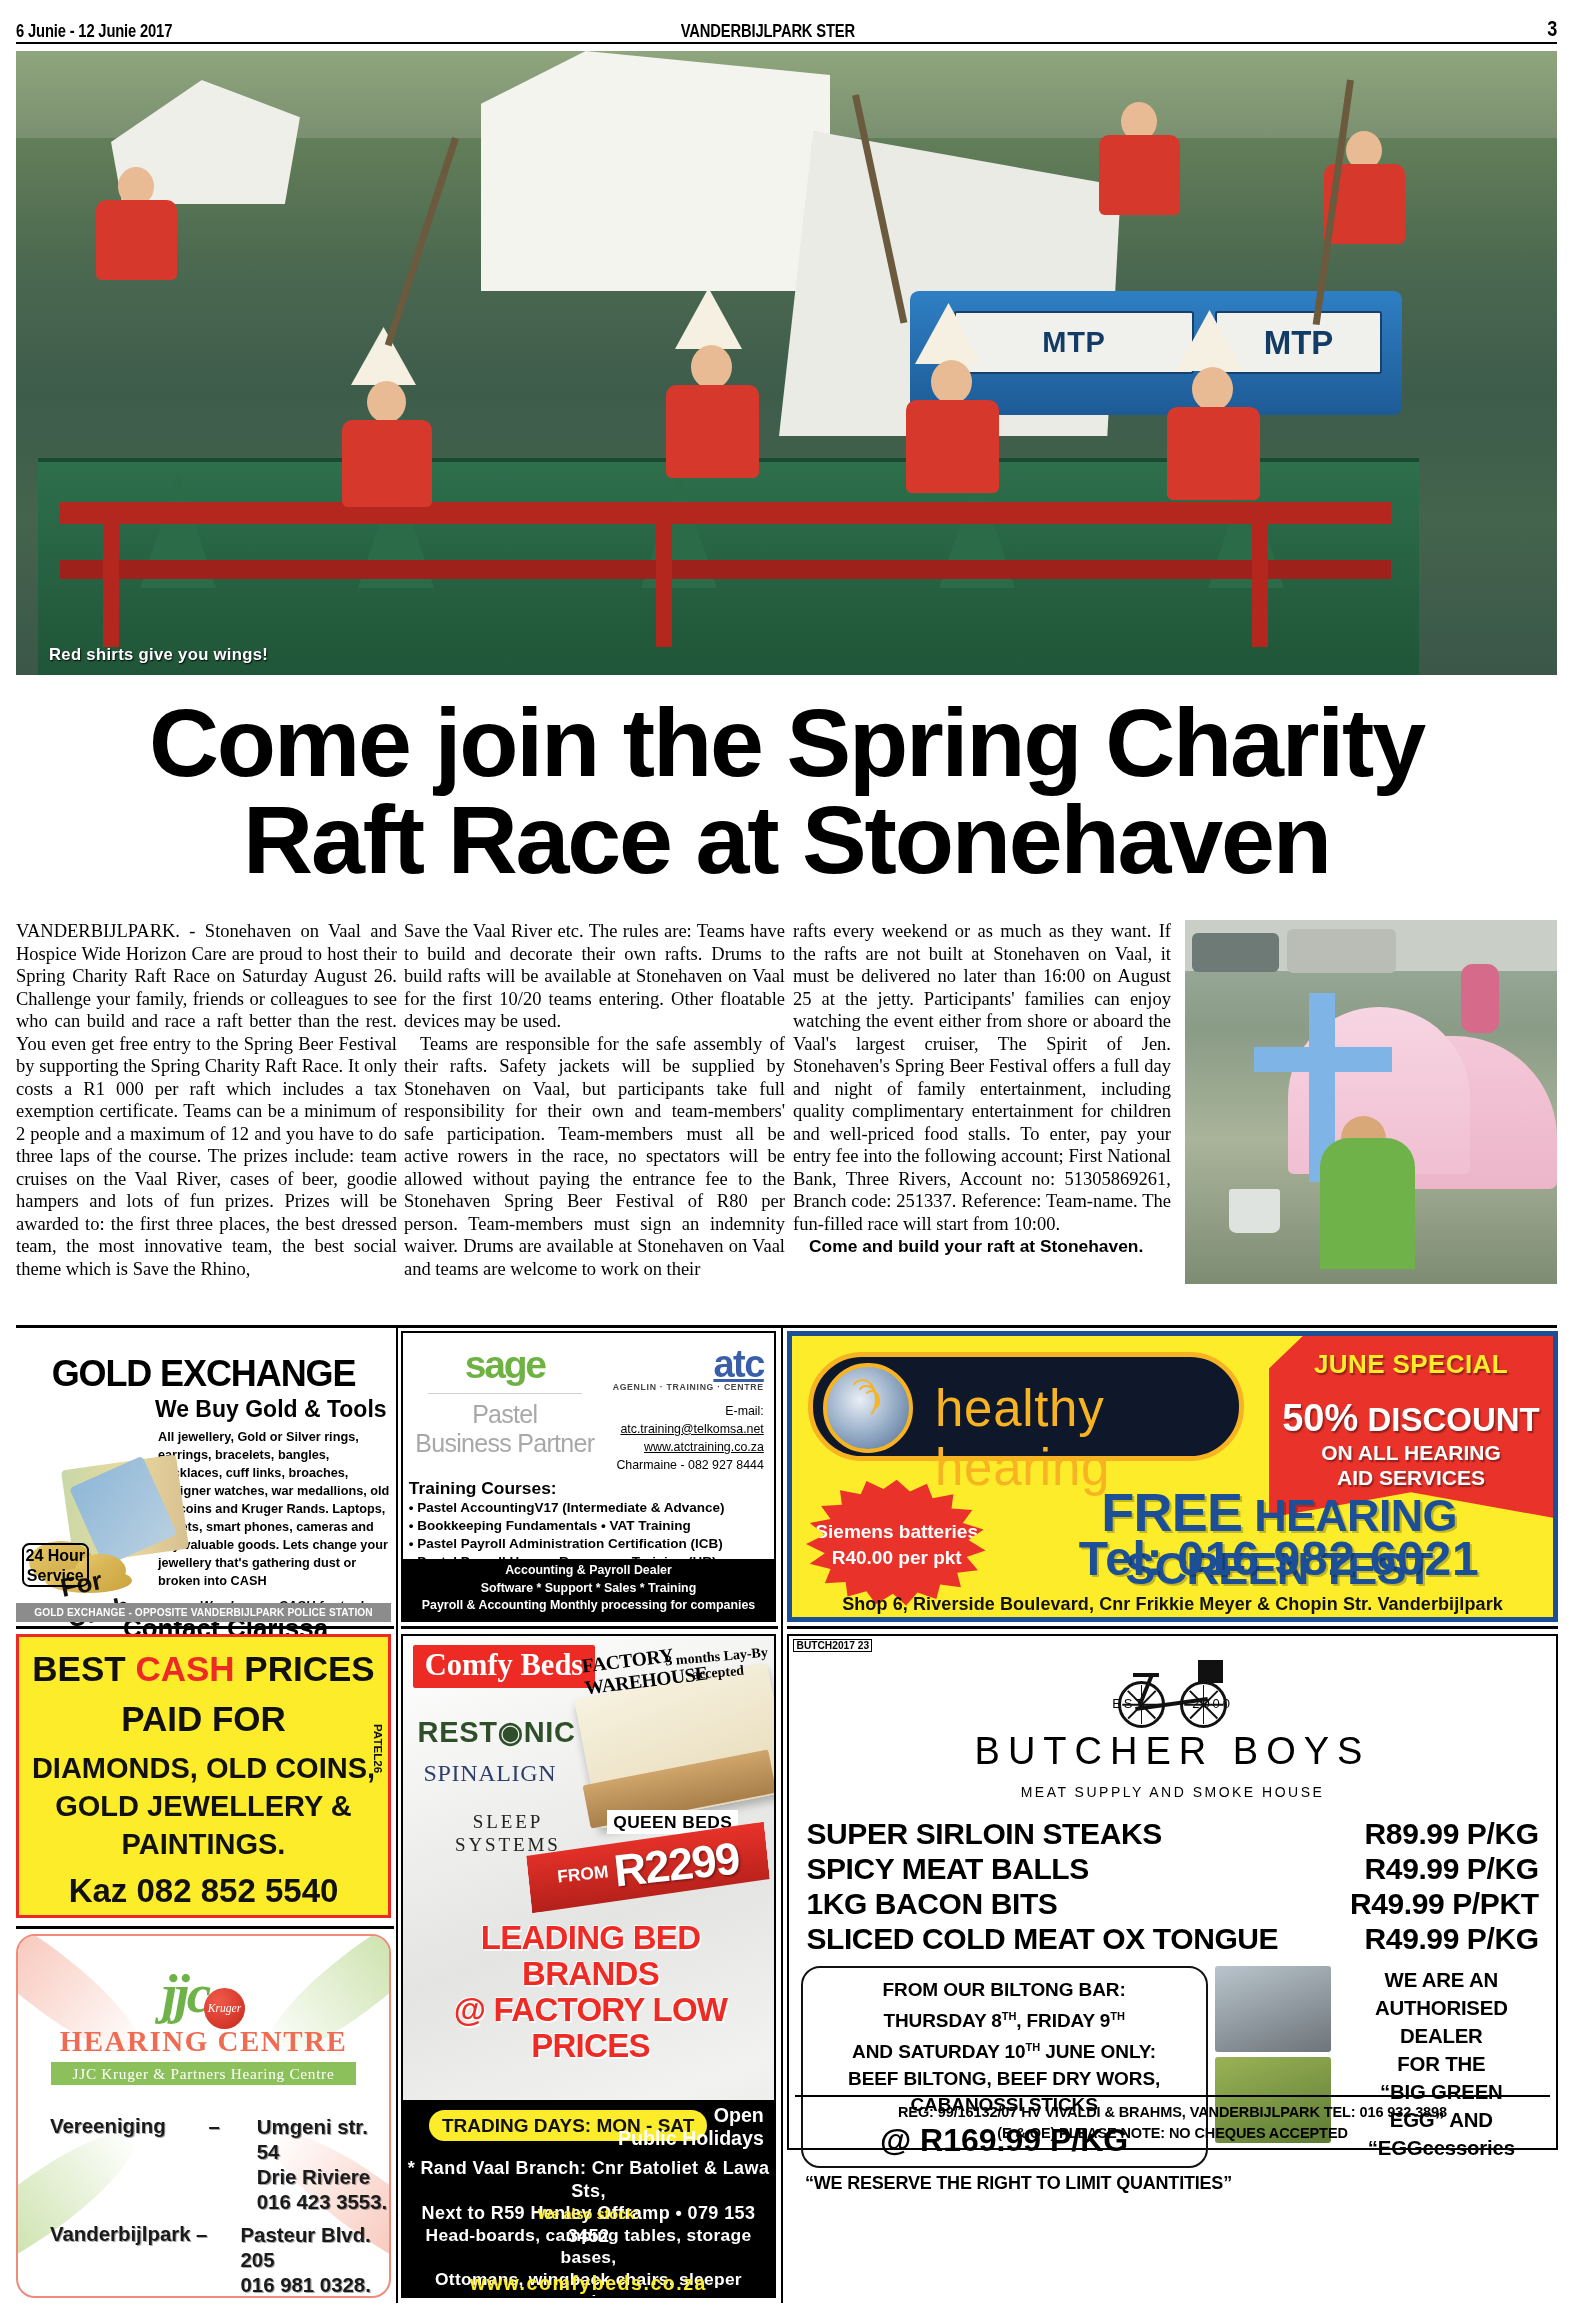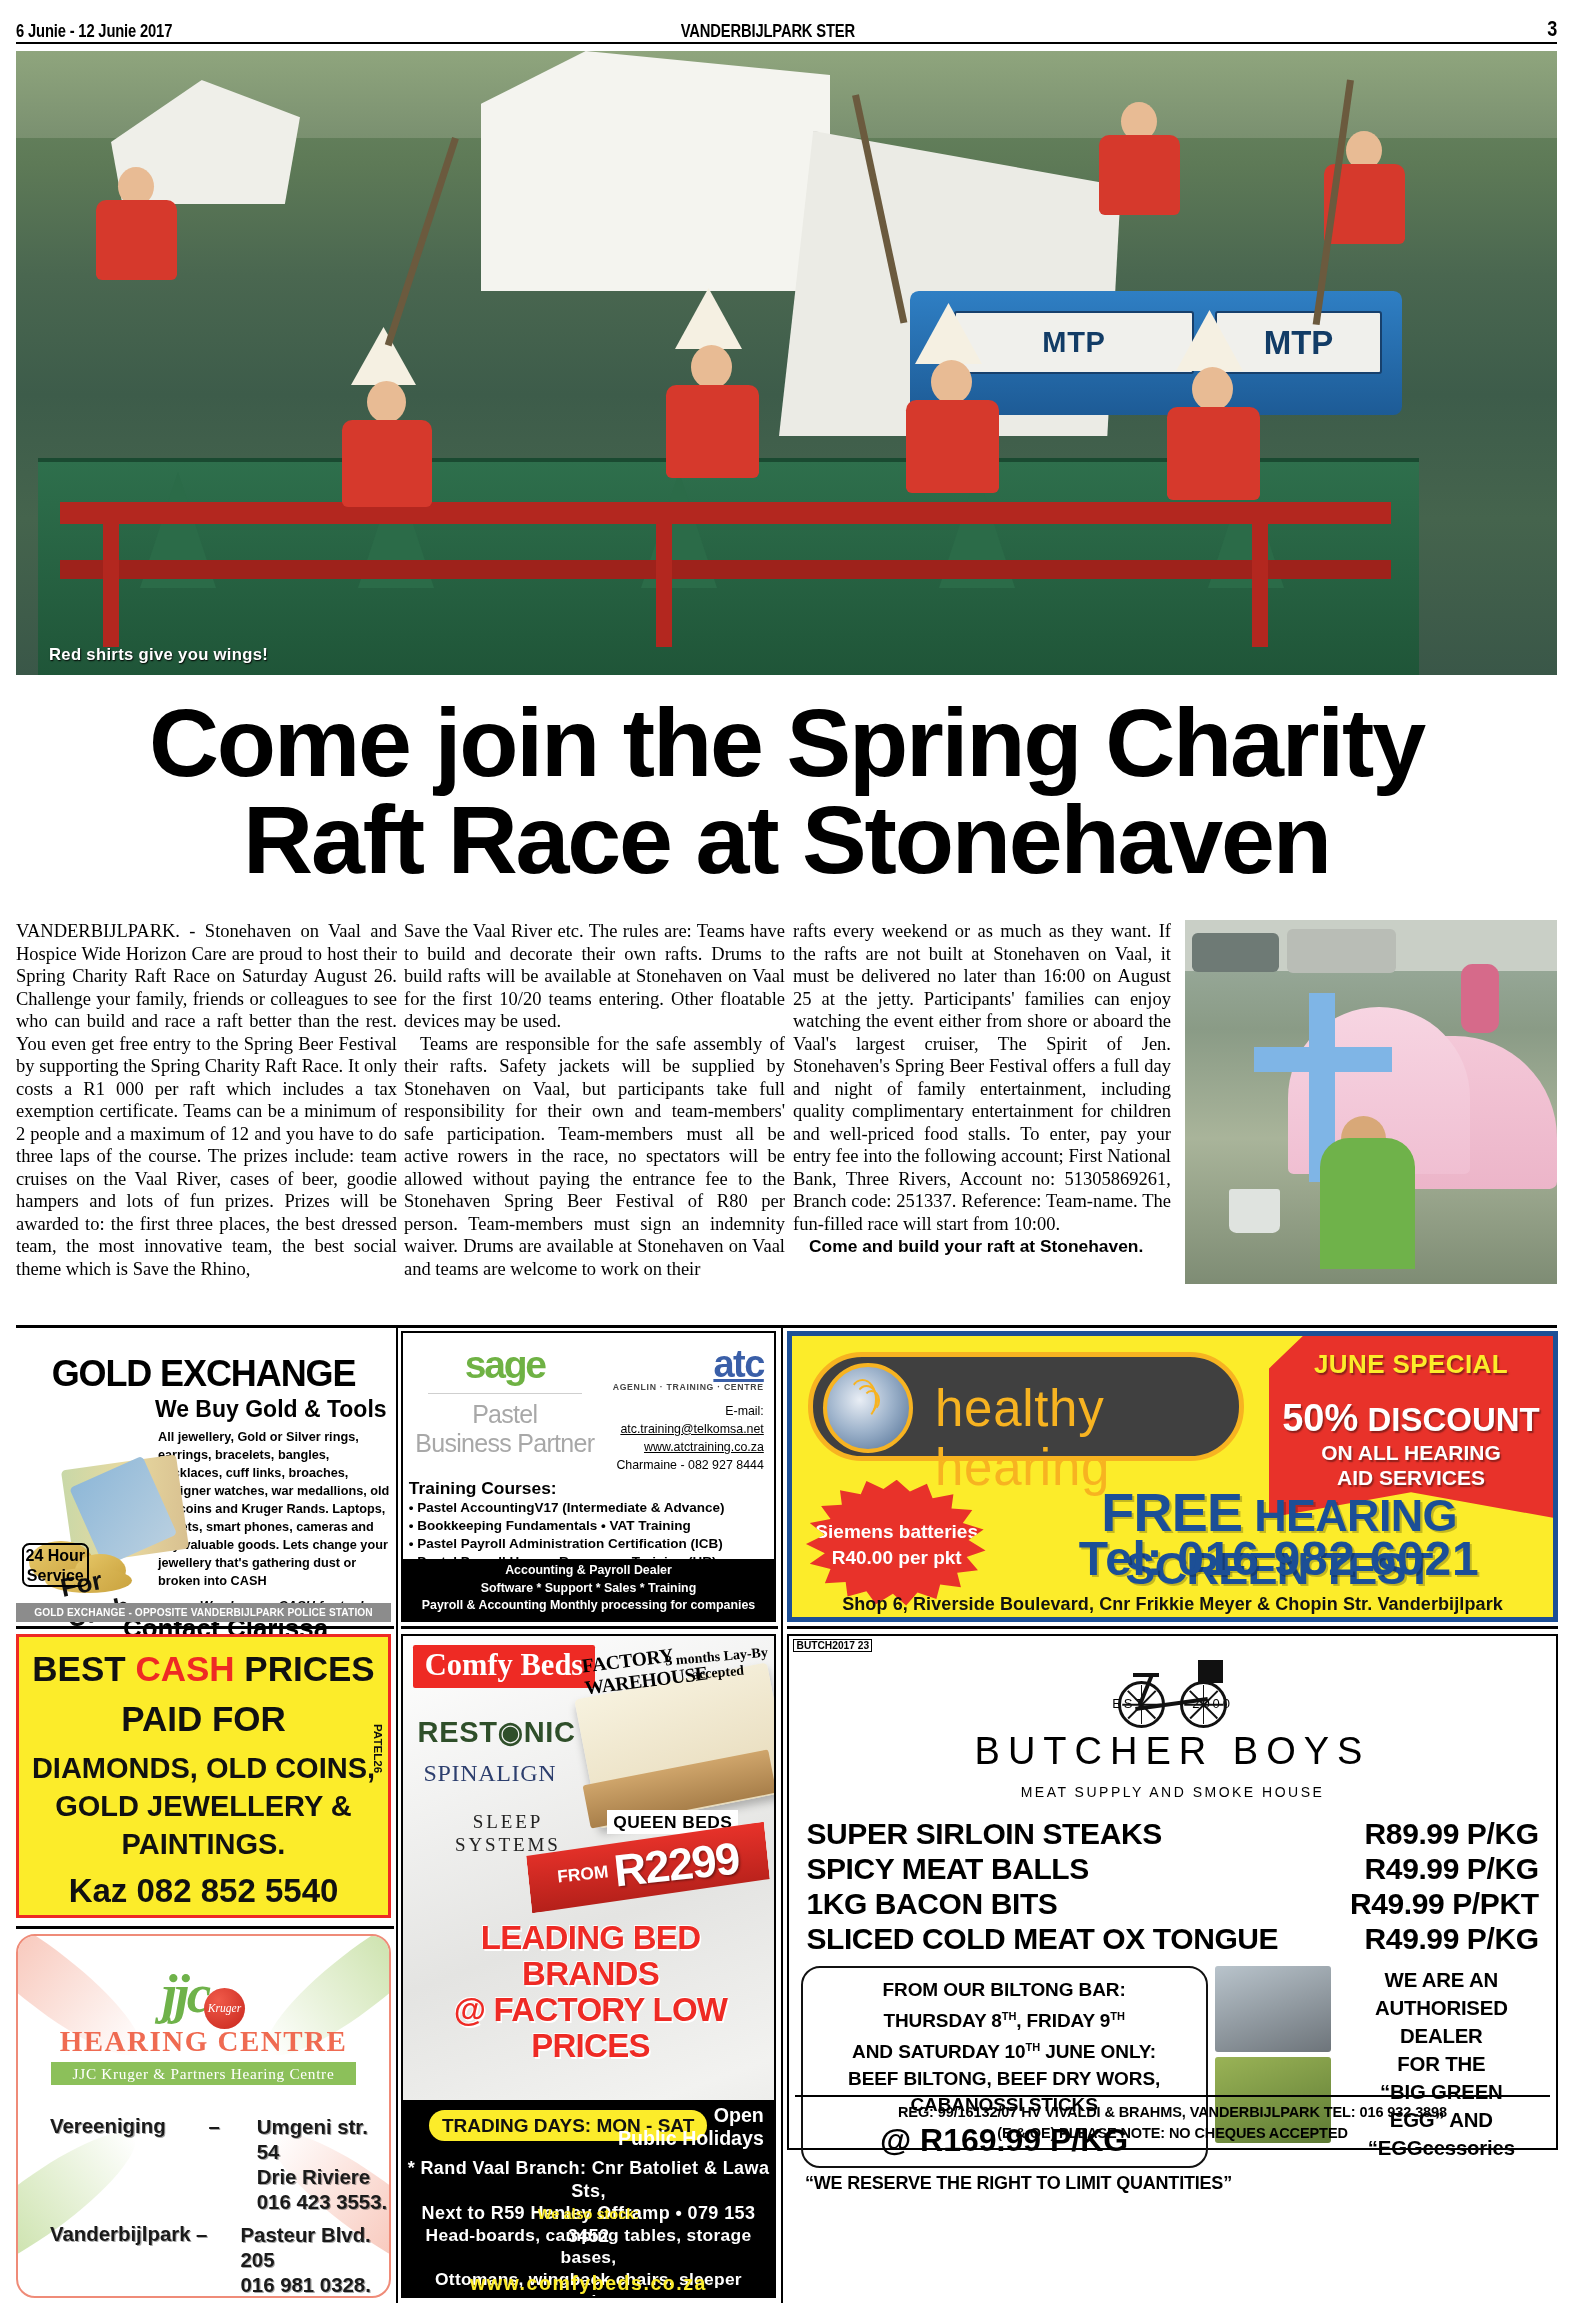--- a/index.html
+++ b/index.html
@@ -277,21 +277,21 @@
               font-weight:bold; font-size:17.4px; line-height:22px; letter-spacing:0.3px;
               font-family:"Liberation Sans",sans-serif;}
   .cb-url { position:absolute; left:0; bottom:1.5px; width:100%; text-align:center;
             color:#fcec2a; font-weight:bold; font-size:19.6px; letter-spacing:1.5px;
             font-family:"Liberation Sans",sans-serif;}
 
   
   .ad-hh { position:absolute; left:771px; top:5.8px; width:771px; height:291px;
            background:#fcec2a; border:5.1px solid #1c4f96; }
   .hh-logo { position:absolute; left:16px; top:16px; width:436px; height:109px;
-             background:#404040; border-radius:54px; border:5.1px solid #f7b321;}
+             background:#0f172a; border-radius:54px; border:5.1px solid #f7b321;}
   .hh-ear { position:absolute; left:10.2px; top:5.8px; width:90px; height:90px;
             border-radius:50%; background:radial-gradient(circle at 40% 40%,#e9eef5 0%,#9fb4cc 45%,#4a6a90 100%);
             border:4.4px solid #f7b321; }
   .hh-arcs { position:absolute; left:35px; top:22px; width:55px; height:51px; }
   .hh-arc { position:absolute; border:2.9px solid #f7b321; border-left-color:transparent;
             border-bottom-color:transparent; border-radius:50%; }
   .hh-name { position:absolute; left:122px; top:22px; color:#f7b321; font-size:51px;
              font-weight:normal; letter-spacing:0.7px; font-family:"Liberation Sans",sans-serif;}
   .hh-flag { position:absolute; right:0px; top:0px; width:284px; height:182px; background:#e8322a;
              clip-path: polygon(12% 0, 100% 0, 100% 100%, 50% 86%, 0 100%, 0 18%); }

